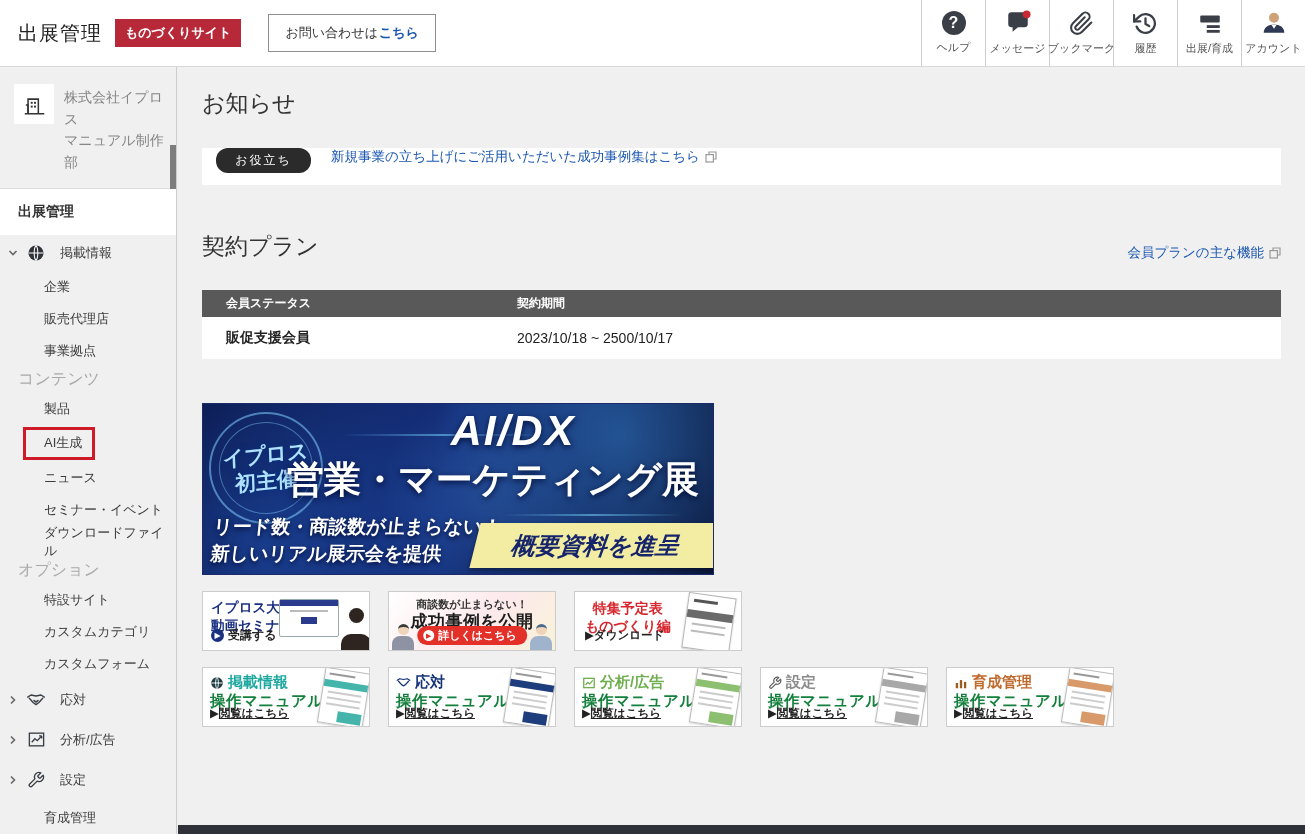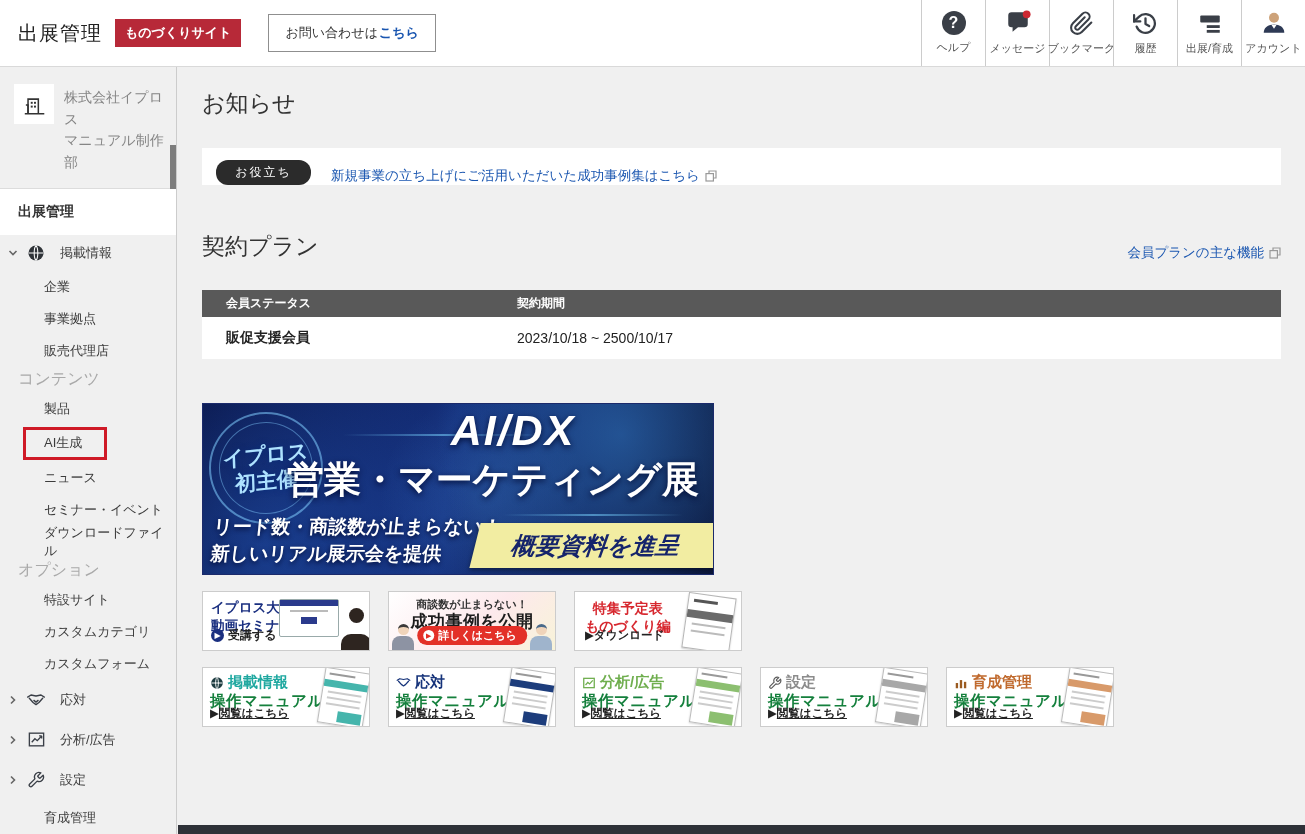--- a/index.html
+++ b/index.html
@@ -51,33 +51,33 @@
   }
   .scroll-thumb { position:absolute; right:0; top:78px; width:6px; height:44px; background:#7d7d7d; cursor:grab; }
   .nav { font-size:13px; color:#3c3c3c; }
   .nav-parent { display:flex; align-items:center; height:36px; padding-left:8px; gap:8px; cursor:pointer; }
   .nav-parent.tall { height:40px; }
   .nav-parent .chev { width:10px; display:flex; }
   .nav-parent .picon { width:20px; display:flex; justify-content:center; }
   .nav-parent .plabel { padding-left:6px; }
   .nav-sub { height:32px; display:flex; align-items:center; padding-left:44px; cursor:pointer; }
   .nav-seclabel { height:26px; display:flex; align-items:flex-end; padding:0 0 3px 18px; font-size:16px; color:#a9a9a9; }
-  .ai-box { margin:2px 0 2px 23px; width:84px; border:3px solid #cf1a27; }
+  .ai-box { margin:2px 0 2px 23px; width:72px; border:3px solid #cf1a27; }
   .ai-box .nav-sub { padding-left:18px; height:27px; }
   .nav-plain { height:36px; display:flex; align-items:center; padding-left:44px; cursor:pointer; }
 
   
   .main {
     position:absolute; left:178px; top:67px; right:0; bottom:0;
     background:#f0f0f0; padding:21px 24px 10px 24px; overflow:hidden;
   }
   .h1 { font-size:23px; font-weight:normal; color:#333; }
   .notice-card {
     margin-top:29px; background:#fff; height:37px;
-    display:flex; align-items:flex-end; padding:0 14px; gap:20px;
+    display:flex; align-items:flex-start; padding:0 14px; gap:20px;
   }
   .notice-pill {
     background:#2b2b2b; color:#fff; font-size:12px; padding:4px 0;
     border-radius:12px; width:95px; text-align:center; letter-spacing:2px;
   }
   .blue-link { color:#1a56b0; font-size:13.5px; text-decoration:none; display:inline-flex; align-items:center; gap:5px; cursor:pointer; }
   .plan-head-row { margin-top:46px; display:flex; align-items:flex-end; justify-content:space-between; }
   .plan-table { margin-top:28px; width:100%; border-collapse:collapse; }
   .plan-table th {
     background:#595959; color:#fff; font-size:12px; font-weight:bold;
@@ -296,22 +296,22 @@
       </span>
       <span class="picon">
         <svg width="18" height="18" viewBox="0 0 24 24">
             <circle cx="12" cy="12" r="10" fill="#2f3338"></circle>
             <path d="M2.5 12h19M12 2.2c3.2 3 3.2 16.6 0 19.6M12 2.2c-3.2 3-3.2 16.6 0 19.6" stroke="#fff" stroke-width="1.4" fill="none"></path>
           </svg>
       </span>
       <span class="plabel">掲載情報</span>
     </div>
     <div class="nav-sub">企業</div>
+    <div class="nav-sub">販売代理店</div>
     <div class="nav-sub">事業拠点</div>
-    <div class="nav-sub">販売代理店</div>
     <div class="nav-seclabel">コンテンツ</div>
     <div class="nav-sub">製品</div>
     <div class="ai-box">
       <div class="nav-sub">AI生成</div>
     </div>
     <div class="nav-sub">ニュース</div>
     <div class="nav-sub">セミナー・イベント</div>
     <div class="nav-sub">ダウンロードファイル</div>
     <div class="nav-seclabel">オプション</div>
     <div class="nav-sub">特設サイト</div>

